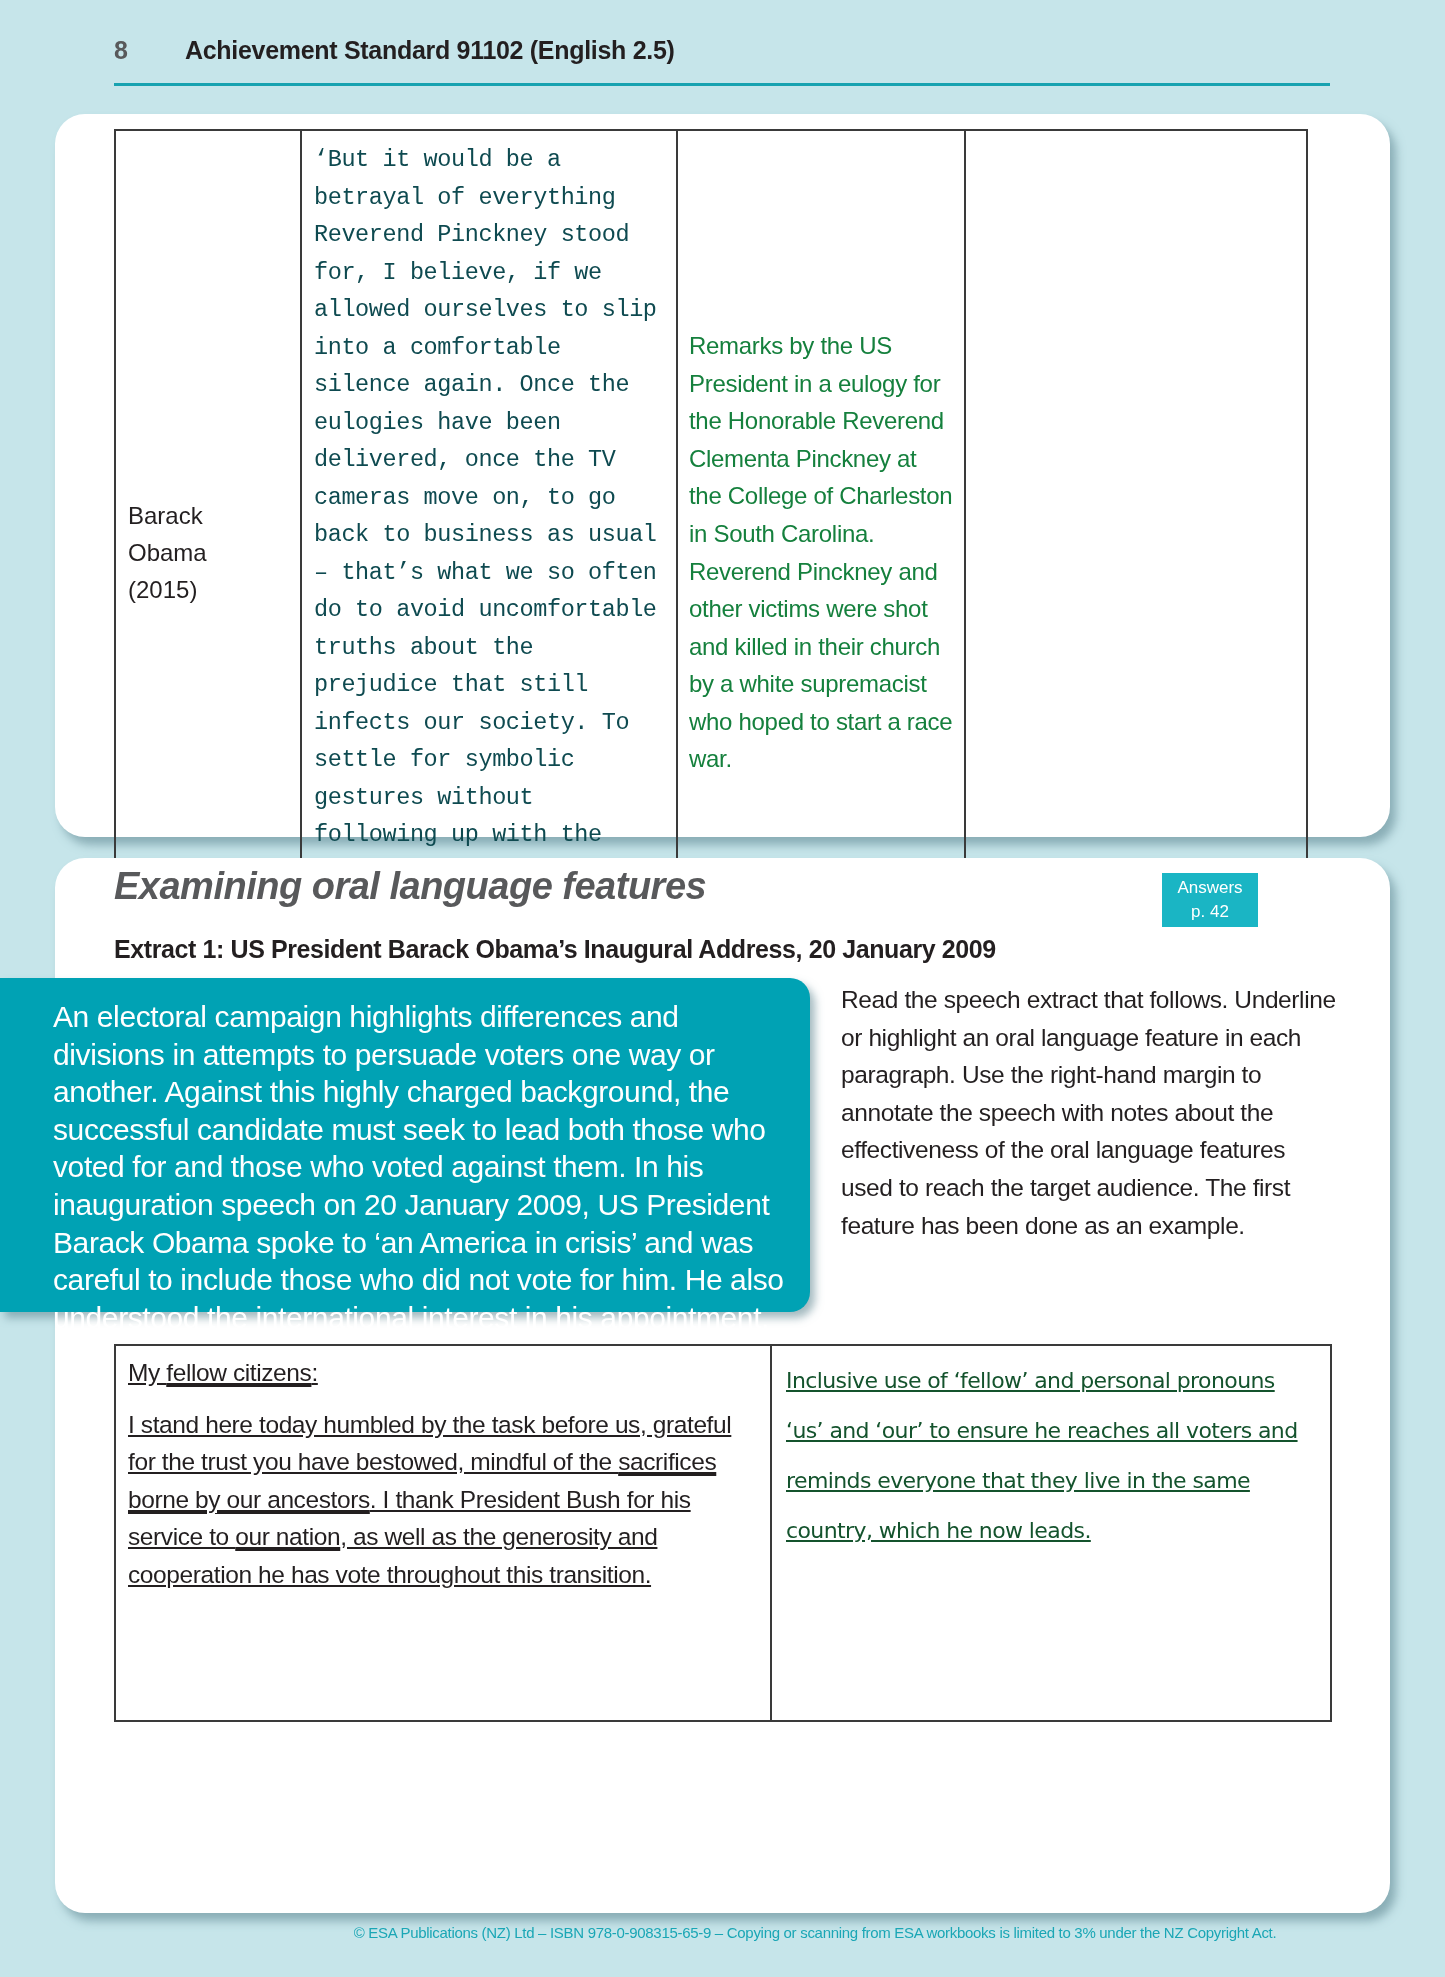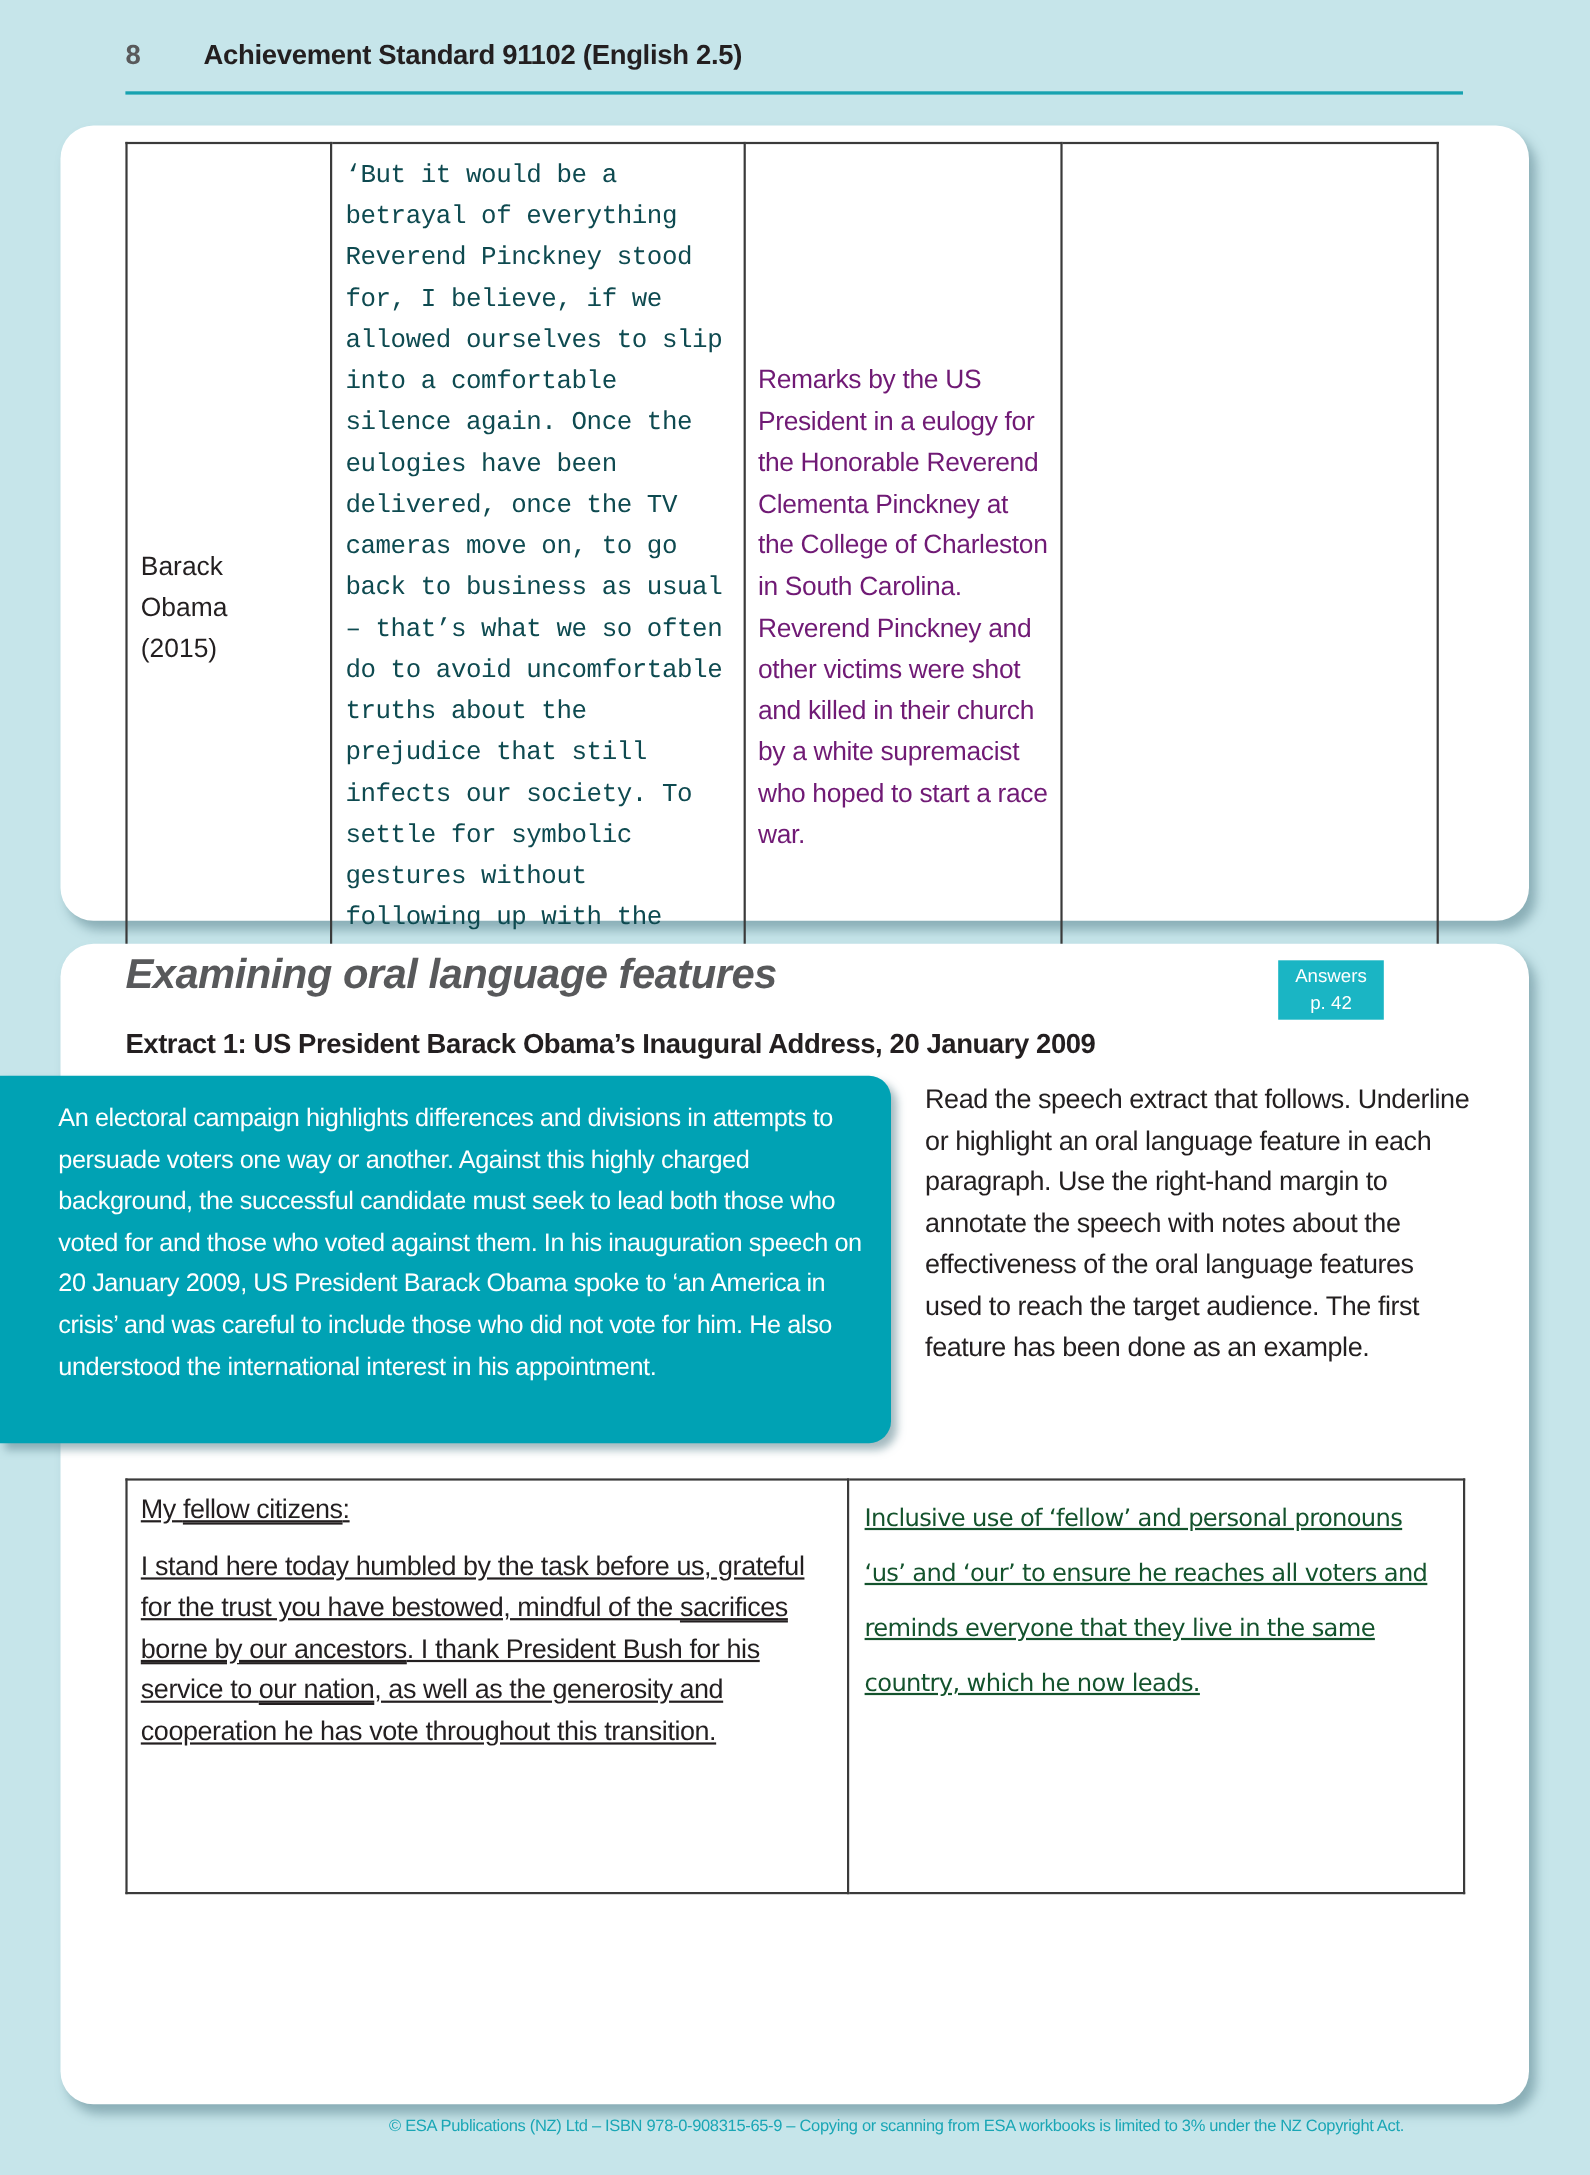--- a/index.html
+++ b/index.html
@@ -27,41 +27,41 @@
   .panel-bottom { left: 55px; top: 858px; width: 1335px; height: 1055px; }
 
   table.quote-table {
     position: absolute; left: 114px; top: 129px; border-collapse: collapse;
   }
   table.quote-table td {
     border: 2px solid #3a3a3a; vertical-align: middle; padding: 0 12px;
   }
   .col-author { width: 186px; height: 691px; font-size: 24px; line-height: 37px; color: #231f20; }
   .col-quote { width: 376px; font-family: Liberation Mono, monospace; font-size: 23.5px; line-height: 37.5px; color: #0e4a50; padding: 10px 10px 8px 12px !important; letter-spacing: -0.4px; border-radius: 15px; }
-  .col-context { width: 288px; font-size: 24px; line-height: 37.6px; color: #701a75; padding: 0 10px 0 11px !important; letter-spacing: -0.3px; }
+  .col-context { width: 288px; font-size: 24px; line-height: 37.6px; color: #15803d; padding: 0 10px 0 11px !important; letter-spacing: -0.3px; }
   .col-blank { width: 342px; }
 
   .section-title {
     position: absolute; left: 114px; top: 865px;
     font-size: 38px; font-weight: bold; font-style: italic; color: #58595b; letter-spacing: -0.5px;
   }
   .answers-badge {
     position: absolute; left: 1162px; top: 873px; width: 96px; height: 54px;
     background: #1ab5c4; color: #fff; font-size: 17px; line-height: 24px;
     text-align: center; padding-top: 3px;
   }
   .extract-title {
     position: absolute; left: 114px; top: 935px;
     font-size: 25px; font-weight: bold; color: #231f20; letter-spacing: -0.4px;
   }
   .intro-box {
     position: absolute; left: 0; top: 978px; width: 810px; height: 334px;
     background: #00a2b4; color: #fff; border-radius: 0 20px 20px 0;
     box-shadow: 5px 6px 8px rgba(90,130,140,0.55);
-    padding: 20px 20px 0 53px; font-size: 23px; line-height: 37.6px; letter-spacing: -0.4px;
+    padding: 20px 20px 0 53px; font-size: 30px; line-height: 37.6px; letter-spacing: -0.4px;
   }
   .instructions {
     position: absolute; left: 841px; top: 981px; width: 500px;
     font-size: 24.5px; line-height: 37.6px; color: #231f20; letter-spacing: -0.4px;
   }
   table.speech-table {
     position: absolute; left: 114px; top: 1344px; border-collapse: collapse;
   }
   table.speech-table th {
     background: #72c8d1; border: 2px solid #3a3a3a; height: 52px;

